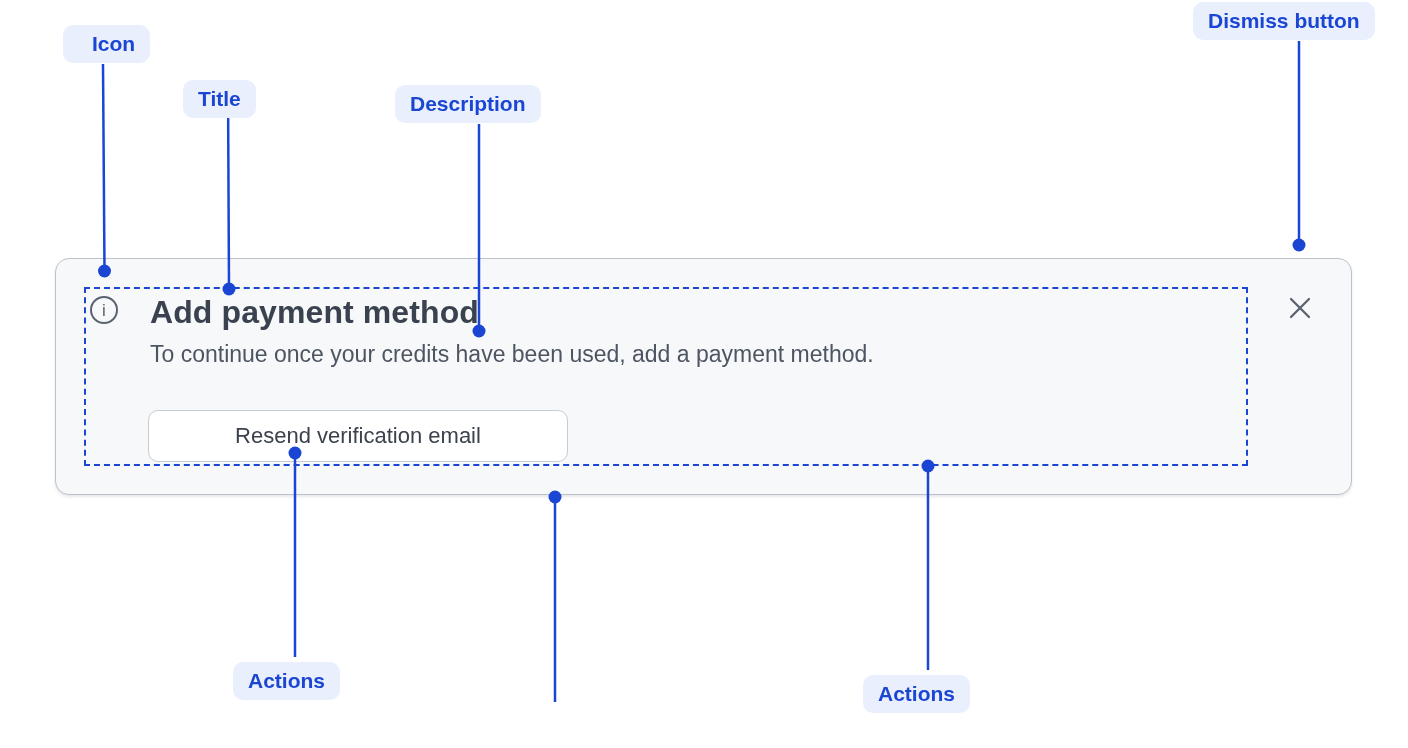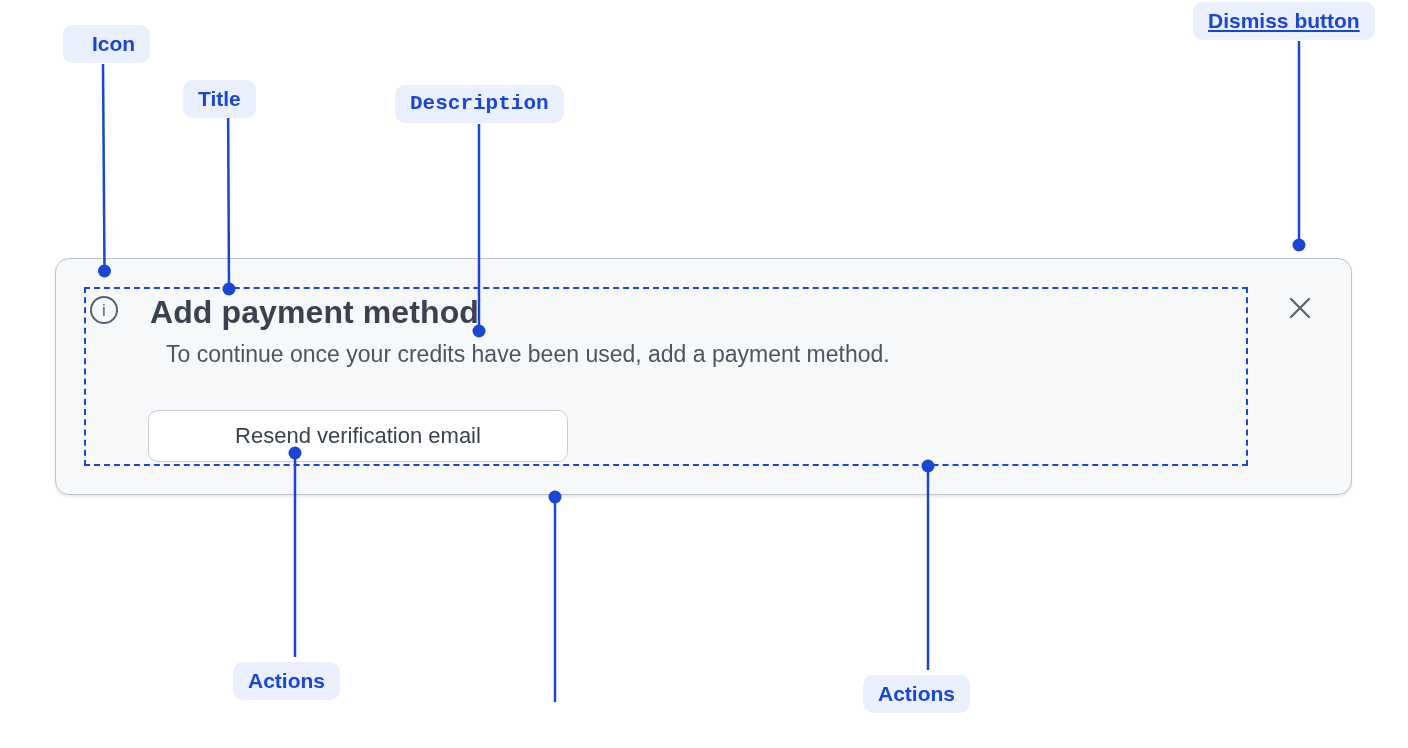--- a/index.html
+++ b/index.html
@@ -46,21 +46,21 @@
     position: absolute;
     left: 150px; top: 294px;
     font-size: 32px;
     font-weight: 700;
     letter-spacing: 0.1px;
     color: #3a4250;
     white-space: nowrap;
   }
   .banner-desc {
     position: absolute;
-    left: 166px; top: 341px;
+    left: 150px; top: 341px;
     font-size: 23px;
     font-weight: 400;
     color: #4d5562;
     white-space: nowrap;
   }
   .action-btn {
     position: absolute;
     left: 148px; top: 410px;
     width: 420px; height: 52px;
     background: #ffffff;
@@ -89,22 +89,22 @@
     color: #1a46d3;
     font-size: 21px;
     font-weight: 700;
     line-height: 24px;
     padding: 7px 15px;
     border-radius: 10px;
     white-space: nowrap;
   }
   #pill-icon        { left: 63px;   top: 25px; padding-left: 29px;  }
   #pill-title       { left: 183px;  top: 46px; margin-top: 34px;  }
-  #pill-description { left: 395px;  top: 85px; font-family: Liberation Mono, monospace;  }
-  #pill-dismiss     { left: 1193px; top: 2px; text-decoration: underline;   }
+  #pill-description { left: 395px;  top: 85px;  }
+  #pill-dismiss     { left: 1193px; top: 2px;   }
   #pill-actions     { left: 233px;  top: 662px; }
   #pill-container   { left: 483px;  top: 707px; }
   #pill-content     { left: 863px;  top: 675px; }
 
   
   #connector-layer {
     position: absolute;
     left: 0; top: 0;
     width: 1408px; height: 748px;
     pointer-events: none;

